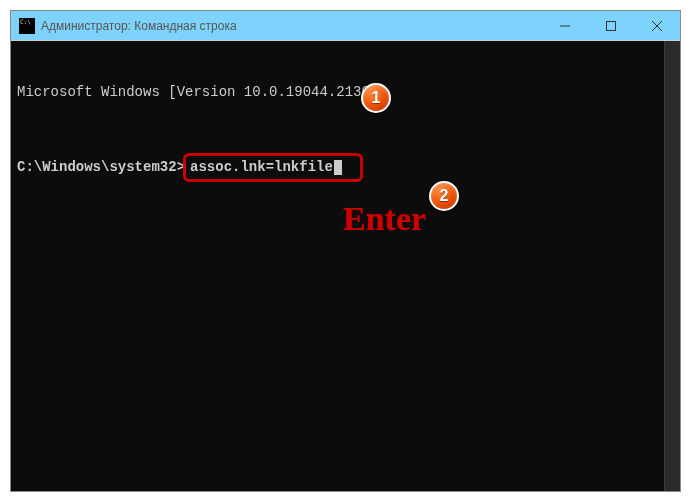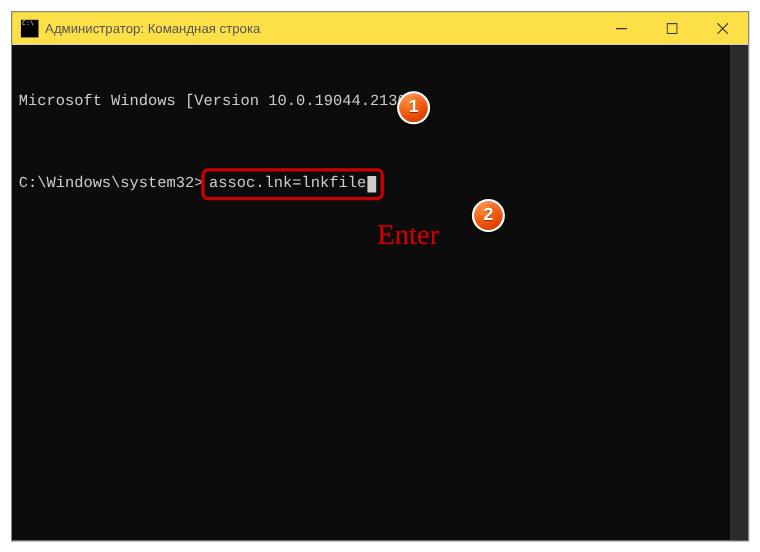--- a/index.html
+++ b/index.html
@@ -16,21 +16,21 @@
       left: 10px;
       width: 671px;
       height: 482px;
       border: 1px solid #888;
       background: #000;
       display: flex;
       flex-direction: column;
     }
     .titlebar {
       height: 30px;
-      background: #fde047;
+      background: #7dd3fc;
       display: flex;
       align-items: center;
       border-bottom: 1px solid #d0d0d0;
     }
     .titlebar-icon {
       width: 16px;
       height: 16px;
       margin-left: 8px;
       margin-right: 6px;
       background: #000;
@@ -77,25 +77,25 @@
       color: #ccc;
       font-size: 14px;
       line-height: 1.35;
       padding: 4px 6px;
       position: relative;
       font-family: Consolas, 'Courier New', monospace;
       white-space: pre;
       overflow: hidden;
     }
     .line { white-space: pre; }
-    .prompt-row { display: flex; align-items: center; margin-top: 14px; }
+    .prompt-row { display: flex; align-items: center; margin-top: 14px; font-weight: bold; }
     .cmd-box {
       border: 3px solid #c00;
       border-radius: 6px;
-      padding: 2px 4px 2px 4px;
+      padding: 2px 18px 2px 4px;
       margin-left: -2px;
       display: inline-block;
     }
     .badge {
       position: absolute;
       width: 30px;
       height: 30px;
       border-radius: 50%;
       background: radial-gradient(circle at 35% 30%, #ff8c3a, #e84a00 60%, #a82e00);
       border: 2px solid #fff;
@@ -110,22 +110,22 @@
       text-shadow: 0 1px 1px rgba(0,0,0,0.5);
     }
     .badge-1 { top: 42px; left: 350px; }
     .badge-2 { top: 140px; left: 418px; }
     .enter-label {
       position: absolute;
       top: 155px;
       left: 332px;
       color: #c00;
       font-family: 'Times New Roman', serif;
-      font-weight: normal;
-      font-size: 26px;
+      font-weight: bold;
+      font-size: 34px;
       text-shadow: 0 0 1px #800;
     }
     .cursor {
       display: inline-block;
       width: 8px;
       height: 15px;
       background: #ccc;
       vertical-align: text-bottom;
       margin-left: 1px;
     }

